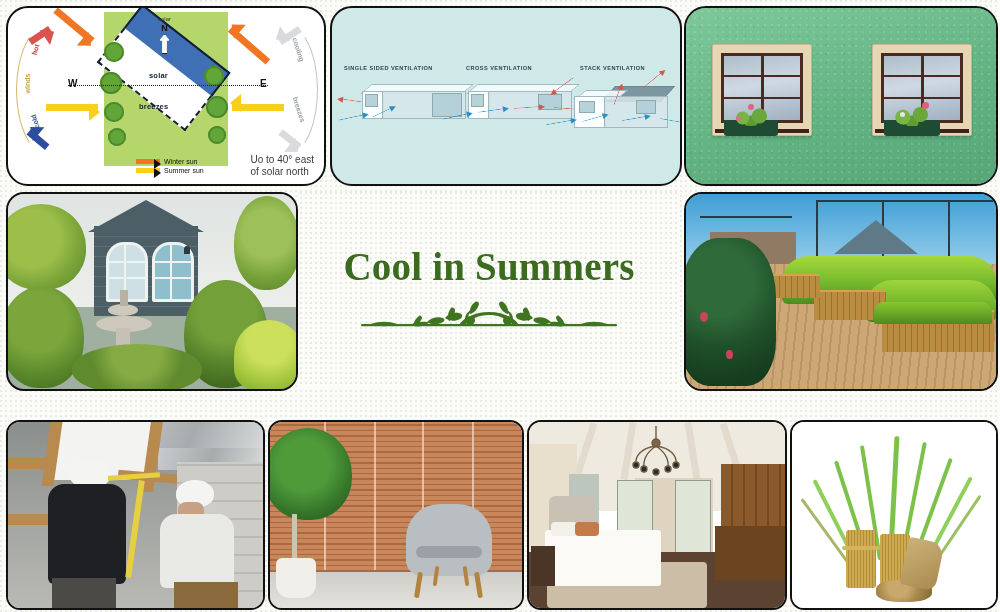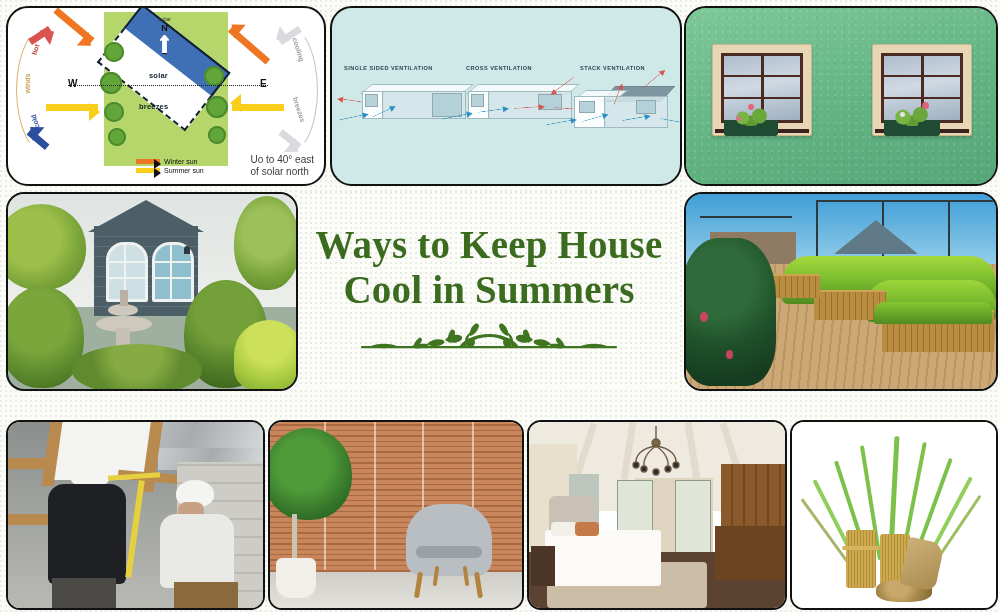--- a/index.html
+++ b/index.html
@@ -364,21 +364,20 @@
     <div class="bush" style="left:-12px;top:10px;width:90px;height:86px;background:radial-gradient(circle at 40% 40%,#9dbf4a 0 28px,#7da63a 46px,#5d8a2c 70px);"></div>
     <div class="bush" style="left:-8px;top:92px;width:84px;height:102px;background:radial-gradient(circle at 45% 35%,#7ba63c 0 30px,#5d8a2d 52px,#436b1f 78px);"></div>
     <div class="bush" style="left:176px;top:86px;width:84px;height:108px;background:radial-gradient(circle at 50% 30%,#74a03a 0 30px,#55812a 54px,#3d641d 80px);"></div>
     <div class="bush" style="left:226px;top:2px;width:66px;height:94px;background:radial-gradient(circle at 50% 40%,#9ec05a 0 24px,#77a23a 44px,#577f2a 70px);"></div>
     <div class="bush" style="left:226px;top:126px;width:70px;height:70px;background:radial-gradient(circle at 50% 30%,#cde05c 0 22px,#a7c93f 40px,#7ba62e 60px);border-radius:50% 50% 30% 30%;"></div>
     <div class="bush" style="left:64px;top:150px;width:130px;height:50px;background:radial-gradient(circle at 50% 20%,#86ab44 0 24px,#5f8a2d 46px);"></div>
   </div>
 
   <div id="p-title">
     <div class="title-txt">
-      <div>Ways to Keep House</div>
       <div>Cool in Summers</div>
     </div>
     <svg class="orn" viewBox="0 0 268 34">
       <g fill="#3f7520">
         <rect x="6" y="24" width="256" height="2.2" rx="1"></rect>
         <path d="M134 12c-14 0-26 6-30 13h6c5-6 14-10 24-10s19 4 24 10h6c-4-7-16-13-30-13z"></path>
         <path d="M118 9c-5 2-8 6-8 10 0 3 2 6 5 6 3 0 5-2 5-5 0-2-2-4-4-4-1 0-2 0-3 1 1-4 3-6 7-8z"></path>
         <path d="M150 9c5 2 8 6 8 10 0 3-2 6-5 6-3 0-5-2-5-5 0-2 2-4 4-4 1 0 2 0 3 1-1-4-3-6-7-8z"></path>
         <path d="M104 13c-6-1-11 1-14 5 4 3 10 4 15 1 3-2 3-5-1-6z"></path>
         <path d="M164 13c6-1 11 1 14 5-4 3-10 4-15 1-3-2-3-5 1-6z"></path>

